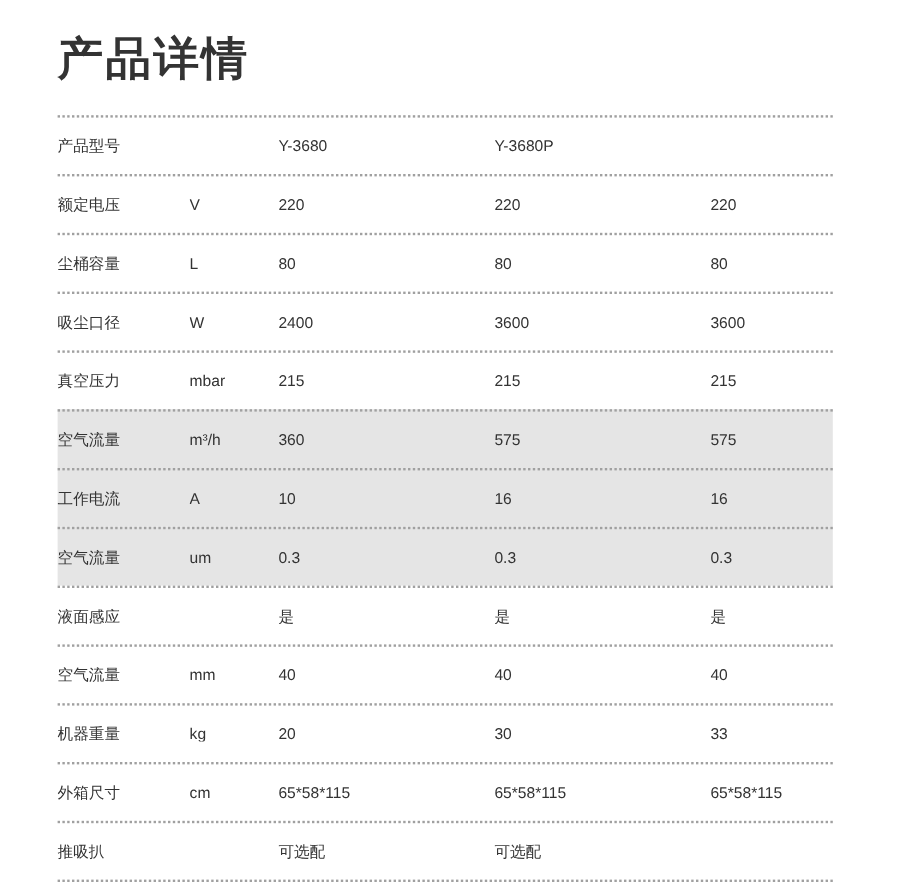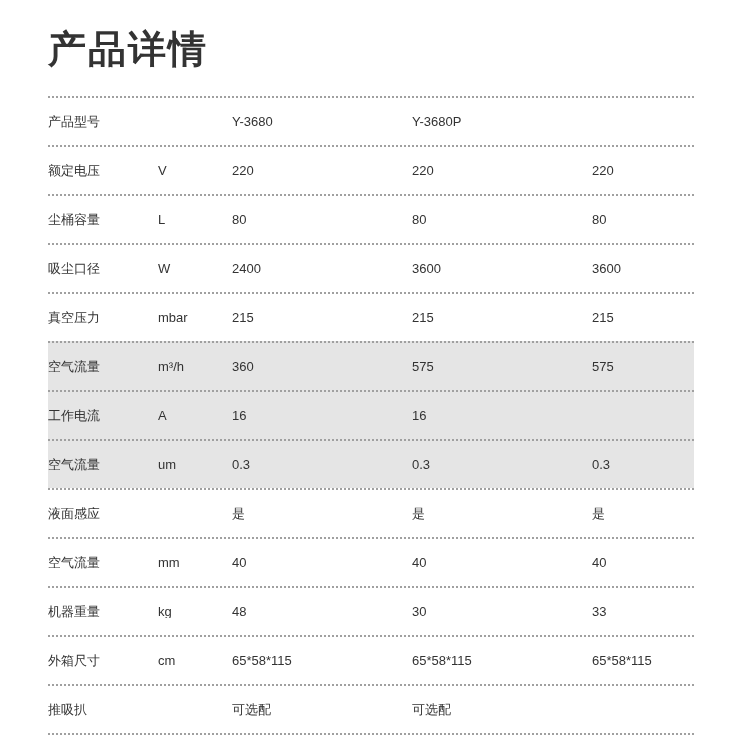--- a/index.html
+++ b/index.html
@@ -88,20 +88,21 @@
       <div class="row shaded">
         <div class="cell label">空气流量</div>
         <div class="cell unit">m³/h</div>
         <div class="cell value">360</div>
         <div class="cell value">575</div>
         <div class="cell value last">575</div>
       </div>
       <div class="row shaded">
         <div class="cell label">工作电流</div>
         <div class="cell unit">A</div>
+        <div class="cell value">10</div>
         <div class="cell value">16</div>
         <div class="cell value last">16</div>
       </div>
       <div class="row shaded">
         <div class="cell label">空气流量</div>
         <div class="cell unit">um</div>
         <div class="cell value">0.3</div>
         <div class="cell value">0.3</div>
         <div class="cell value last">0.3</div>
       </div>
@@ -115,21 +116,21 @@
       <div class="row">
         <div class="cell label">空气流量</div>
         <div class="cell unit">mm</div>
         <div class="cell value">40</div>
         <div class="cell value">40</div>
         <div class="cell value last">40</div>
       </div>
       <div class="row">
         <div class="cell label">机器重量</div>
         <div class="cell unit">kg</div>
-        <div class="cell value">48</div>
+        <div class="cell value">20</div>
         <div class="cell value">30</div>
         <div class="cell value last">33</div>
       </div>
       <div class="row">
         <div class="cell label">外箱尺寸</div>
         <div class="cell unit">cm</div>
         <div class="cell value">65*58*115</div>
         <div class="cell value">65*58*115</div>
         <div class="cell value last">65*58*115</div>
       </div>

